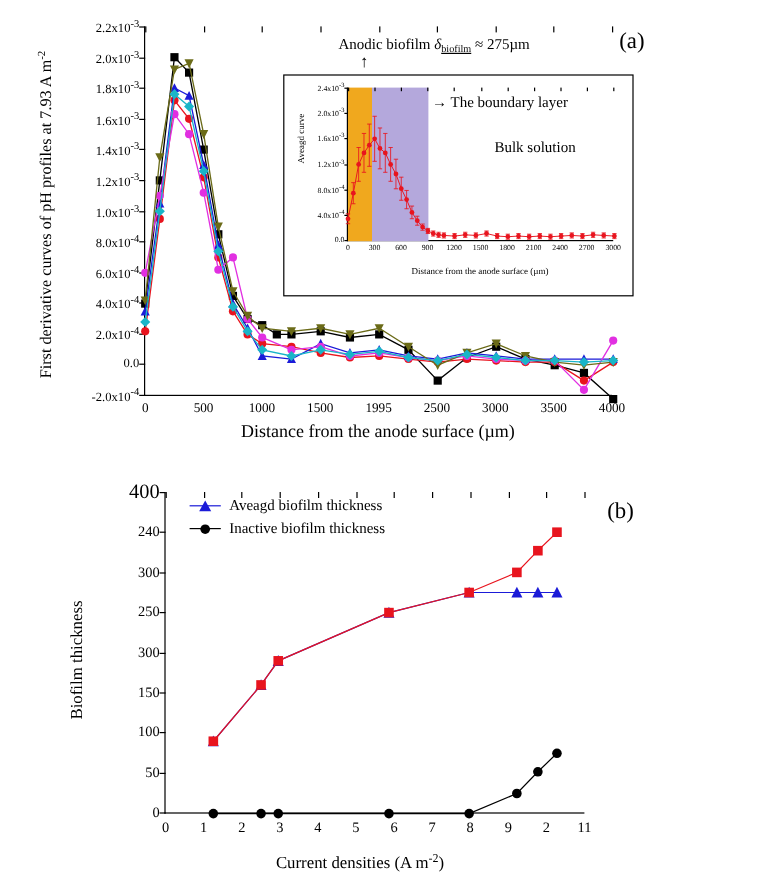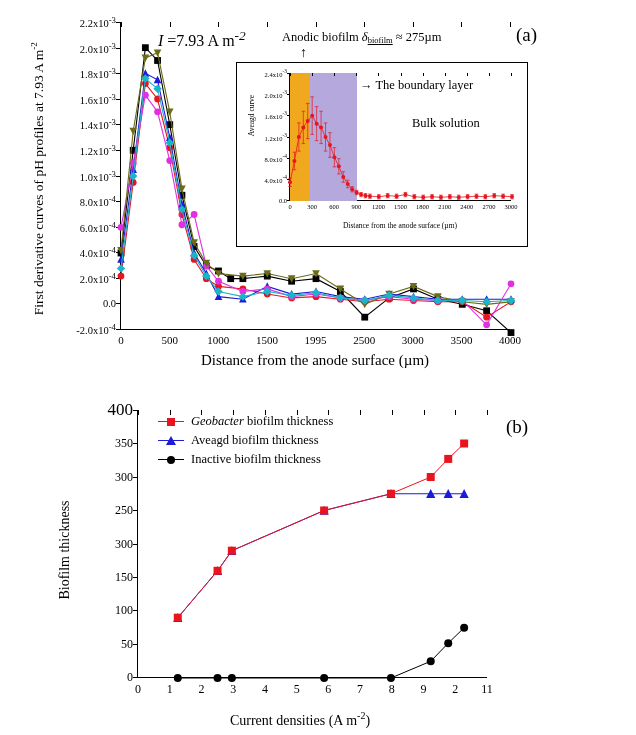--- a/index.html
+++ b/index.html
@@ -66,24 +66,20 @@
 <div class="panel" id="panelA">
 
   <div id="panelA-label">(a)</div>
 
   <div id="panelA-ylabel">
     <span>First derivative curves of pH  profiles at 7.93 A m</span><sup>-2</sup>
   </div>
 
   <div id="panelA-xlabel">Distance from the anode surface (µm)</div>
 
-  <div id="panelA-title">
-    
-    <span style="font-style:italic">I</span><span class="r"> =7.93 A m</span><sup class="r">-2</sup>
-  </div>
 
   <div class="plotA">
 
     <div class="ytickmark" style="top:0%"></div>
       <div class="ytick" style="top:0%">2.2x10<sup>-3</sup></div>
     <div class="ytickmark" style="top:8.333%"></div>
       <div class="ytick" style="top:8.333%">2.0x10<sup>-3</sup></div>
     <div class="ytickmark" style="top:16.667%"></div>
       <div class="ytick" style="top:16.667%">1.8x10<sup>-3</sup></div>
     <div class="ytickmark" style="top:25%"></div>
@@ -470,21 +466,21 @@
   <div id="panelB-ylabel">Biofilm thickness</div>
   <div id="panelB-xlabel">
     <span>Current densities (A m</span><sup>-2</sup><span>)</span>
   </div>
 
   <div class="plotB">
 
     <div class="ytickmark" style="top:0%"></div>
       <div class="ytick" style="top:0%;font-size:17px">400</div>
     <div class="ytickmark" style="top:12.5%"></div>
-      <div class="ytick" style="top:12.5%;font-size:12px">350</div>
+      <div class="ytick" style="top:12.5%;font-size:12px">240</div>
     <div class="ytickmark" style="top:25%"></div>
       <div class="ytick" style="top:25%;font-size:12px">300</div>
     <div class="ytickmark" style="top:37.5%"></div>
       <div class="ytick" style="top:37.5%;font-size:12px">250</div>
     <div class="ytickmark" style="top:50%"></div>
       <div class="ytick" style="top:50%;font-size:12px">300</div>
     <div class="ytickmark" style="top:62.5%"></div>
       <div class="ytick" style="top:62.5%;font-size:12px">150</div>
     <div class="ytickmark" style="top:75%"></div>
       <div class="ytick" style="top:75%;font-size:12px">100</div>
@@ -545,27 +541,20 @@
         <rect x="248.95454545454547" y="79.75" width="8" height="8" fill="#e8141e"></rect>
         <rect x="288.7272727272727" y="63" width="8" height="8" fill="#e8141e"></rect>
         <rect x="306.22727272727275" y="44.91" width="8" height="8" fill="#e8141e"></rect>
         <rect x="322.1363636363636" y="29.5" width="8" height="8" fill="#e8141e"></rect>
       </svg>
   </div>
 
   <div class="legendB">
     <div class="row">
       <span class="lmark">
-          <span class="ln" style="background:#e8141e"></span>
-          <span class="sq"></span>
-        </span>
-      <span class="lbl"><i>Geobacter</i><span> biofilm thickness</span></span>
-    </div>
-    <div class="row">
-      <span class="lmark">
           <span class="ln" style="background:#1b1bd8"></span>
           <span class="tr"></span>
         </span>
       <span class="lbl">Aveagd biofilm thickness</span>
     </div>
     <div class="row">
       <span class="lmark">
           <span class="ln" style="background:#000"></span>
           <span class="ci"></span>
         </span>

